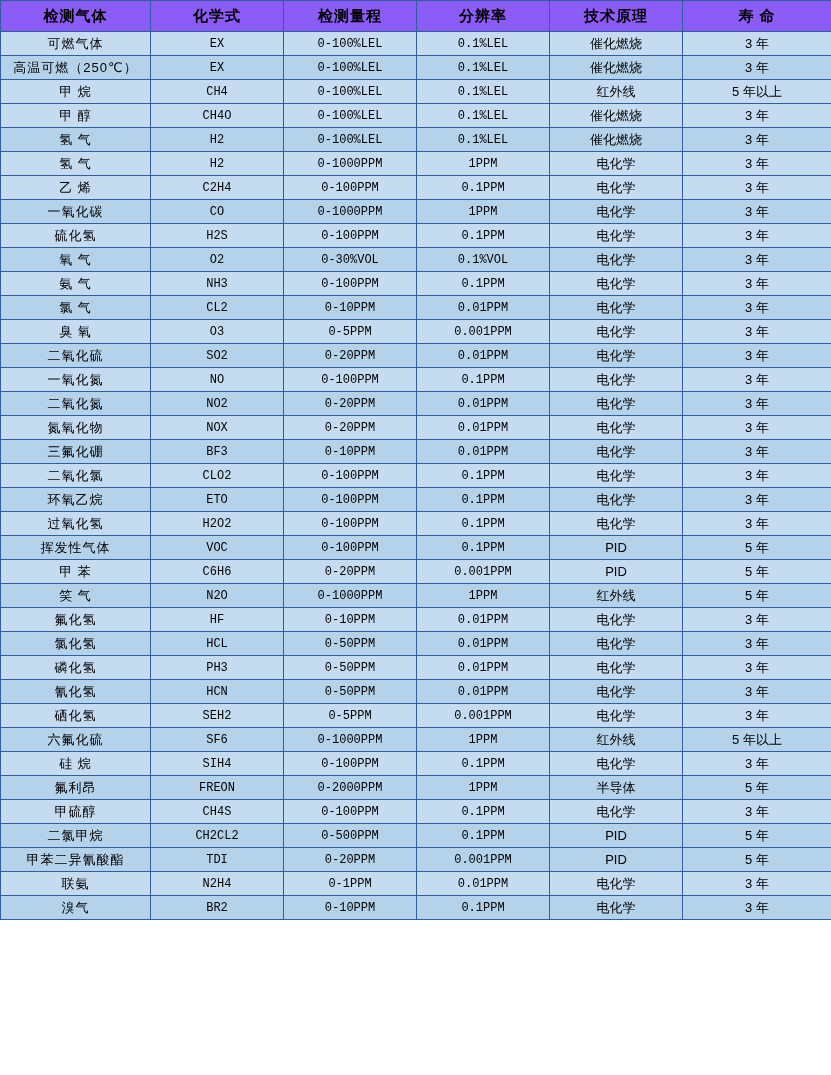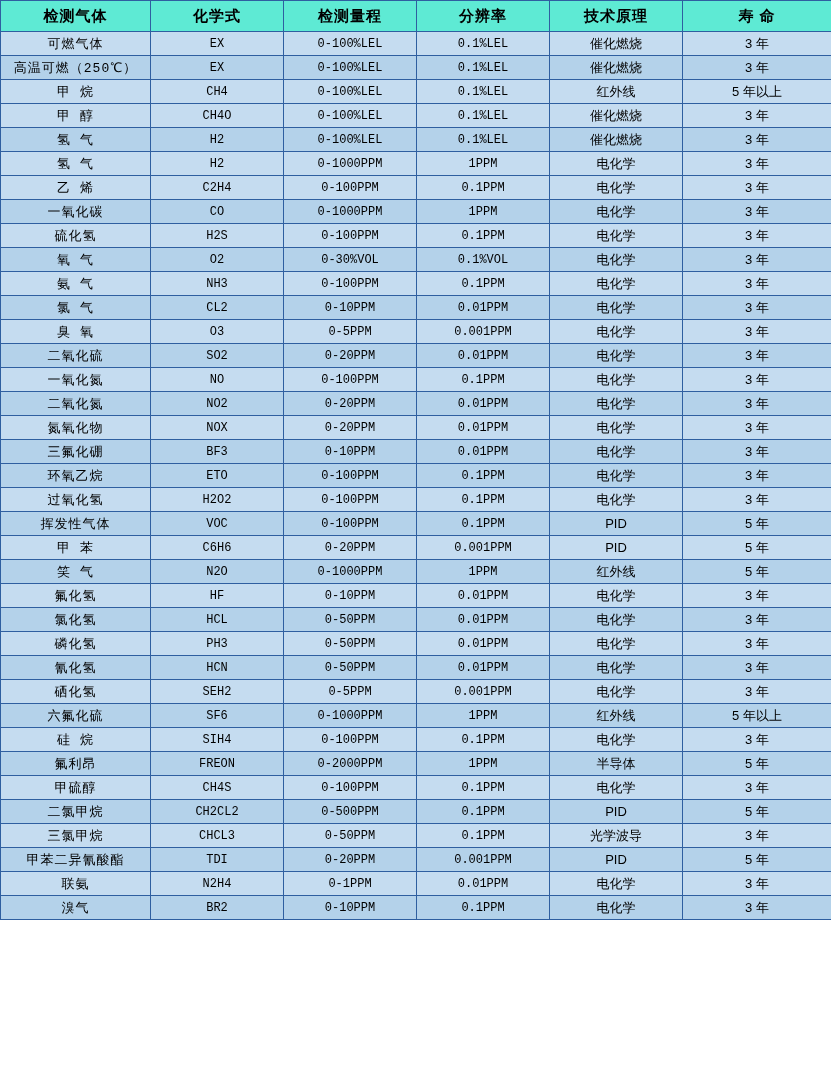--- a/index.html
+++ b/index.html
@@ -24,34 +24,33 @@
   #gas-table col.c5 { width: 149px; }
   #gas-table th, #gas-table td {
     border: 1px solid #2f5fa0;
     text-align: center;
     vertical-align: middle;
     color: #000000;
     white-space: nowrap;
     overflow: hidden;
   }
   #gas-table thead th {
-    background: #5eead4;
+    background: #8b5cf6;
     height: 28px;
     font-size: 15px;
     font-weight: bold;
     letter-spacing: 1px;
   }
   #gas-table tbody td {
     height: 21px;
     font-size: 13px;
     font-weight: normal;
   }
   #gas-table tbody tr td:nth-child(1) {
     letter-spacing: 1px;
-    font-family: Liberation Mono, monospace;
   }
   #gas-table tbody tr.odd td {
     background: #c5dcf0;
   }
   #gas-table tbody tr.even td {
     background: #b4d2ea;
   }
   #gas-table tbody td.mono {
     font-family: "Liberation Mono", "DejaVu Sans Mono", monospace;
     font-size: 12px;
@@ -218,20 +217,28 @@
         <td>3 年</td>
       </tr>
       <tr class="even">
         <td>三氟化硼</td>
         <td class="mono">BF3</td>
         <td class="mono">0-10PPM</td>
         <td class="mono">0.01PPM</td>
         <td>电化学</td>
         <td>3 年</td>
       </tr>
+      <tr class="odd">
+        <td>二氧化氯</td>
+        <td class="mono">CLO2</td>
+        <td class="mono">0-100PPM</td>
+        <td class="mono">0.1PPM</td>
+        <td>电化学</td>
+        <td>3 年</td>
+      </tr>
       <tr class="even">
         <td>环氧乙烷</td>
         <td class="mono">ETO</td>
         <td class="mono">0-100PPM</td>
         <td class="mono">0.1PPM</td>
         <td>电化学</td>
         <td>3 年</td>
       </tr>
       <tr class="odd">
         <td>过氧化氢</td>
@@ -338,28 +345,20 @@
         <td>3 年</td>
       </tr>
       <tr class="even">
         <td>二氯甲烷</td>
         <td class="mono">CH2CL2</td>
         <td class="mono">0-500PPM</td>
         <td class="mono">0.1PPM</td>
         <td>PID</td>
         <td>5 年</td>
       </tr>
-      <tr class="odd">
-        <td>三氯甲烷</td>
-        <td class="mono">CHCL3</td>
-        <td class="mono">0-50PPM</td>
-        <td class="mono">0.1PPM</td>
-        <td>光学波导</td>
-        <td>3 年</td>
-      </tr>
       <tr class="even">
         <td>甲苯二异氰酸酯</td>
         <td class="mono">TDI</td>
         <td class="mono">0-20PPM</td>
         <td class="mono">0.001PPM</td>
         <td>PID</td>
         <td>5 年</td>
       </tr>
       <tr class="odd">
         <td>联氨</td>

